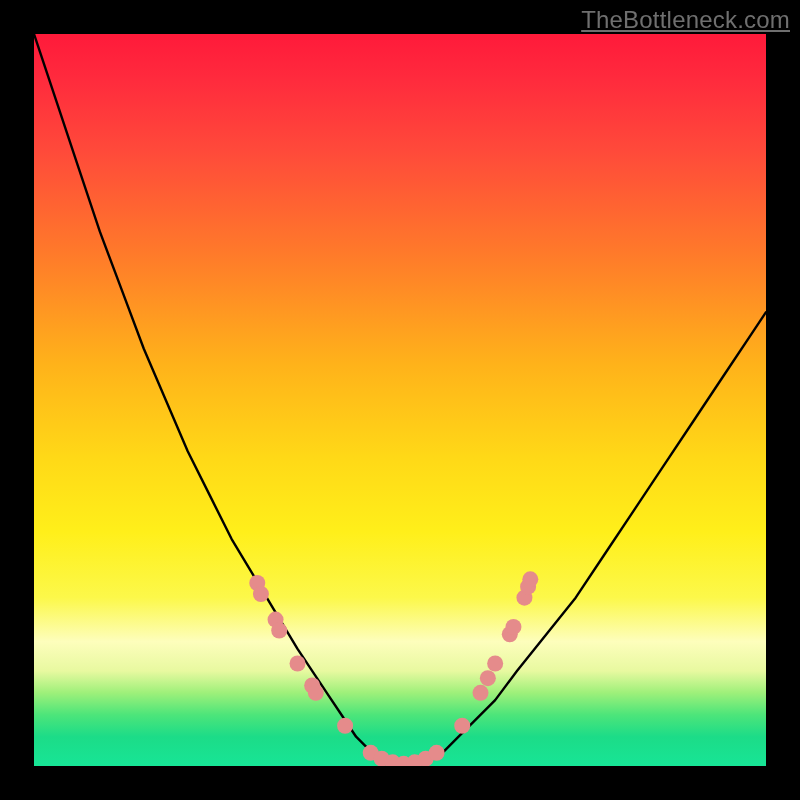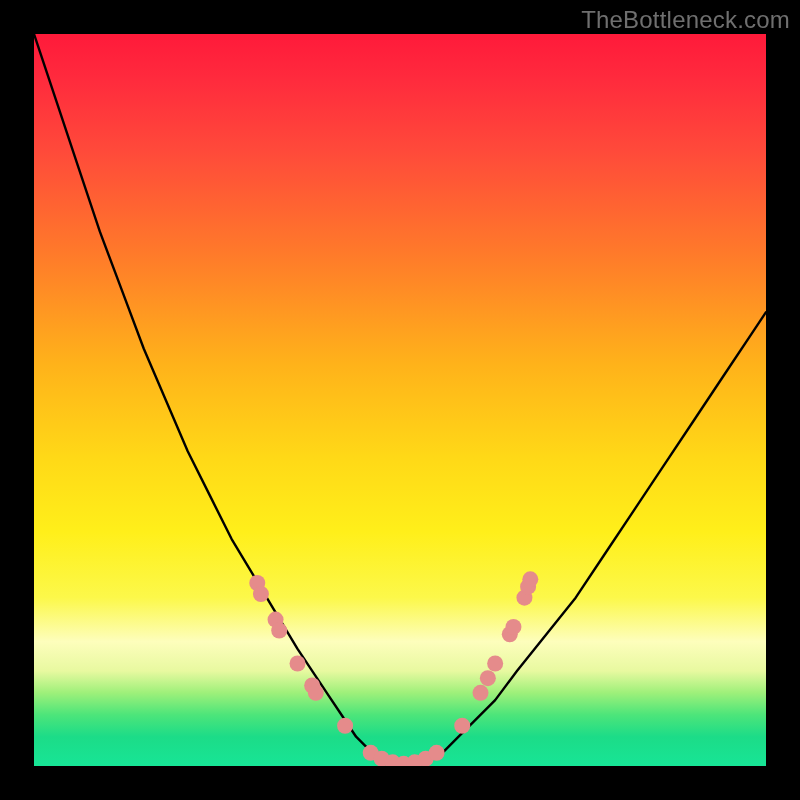--- a/index.html
+++ b/index.html
@@ -51,20 +51,21 @@
   }
   .watermark {
     position: absolute;
     top: 6px;
     right: 10px;
     color: #6f6f6f;
     font-size: 24px;
     letter-spacing: 0.2px;
     font-weight: 400;
     user-select: none;
+    text-decoration: underline;
   }
 </style>
 </head>
 <body>
 
 <div class="stage">
   <div class="plot-area">
     <svg class="plot-svg" viewBox="0 0 732 732" preserveAspectRatio="none">
       <path id="curve-path" fill="none" stroke="#000" stroke-width="2.4" stroke-linejoin="round" stroke-linecap="round" d="M0.00 0.00 L21.96 65.88 L43.92 131.76 L65.88 197.64 L87.84 256.20 L109.80 314.76 L131.76 366.00 L153.72 417.24 L175.68 461.16 L197.64 505.08 L219.60 541.68 L241.56 578.28 L263.52 614.88 L278.16 636.84 L292.80 658.80 L307.44 680.76 L322.08 702.72 L336.72 717.36 L351.36 724.68 L366.00 732.00 L380.64 732.00 L395.28 724.68 L409.92 717.36 L424.56 702.72 L439.20 688.08 L461.16 666.12 L483.12 636.84 L512.40 600.24 L541.68 563.64 L570.96 519.72 L600.24 475.80 L629.52 431.88 L658.80 387.96 L688.08 344.04 L717.36 300.12 L732.00 278.16"></path>
       <g id="dots">

